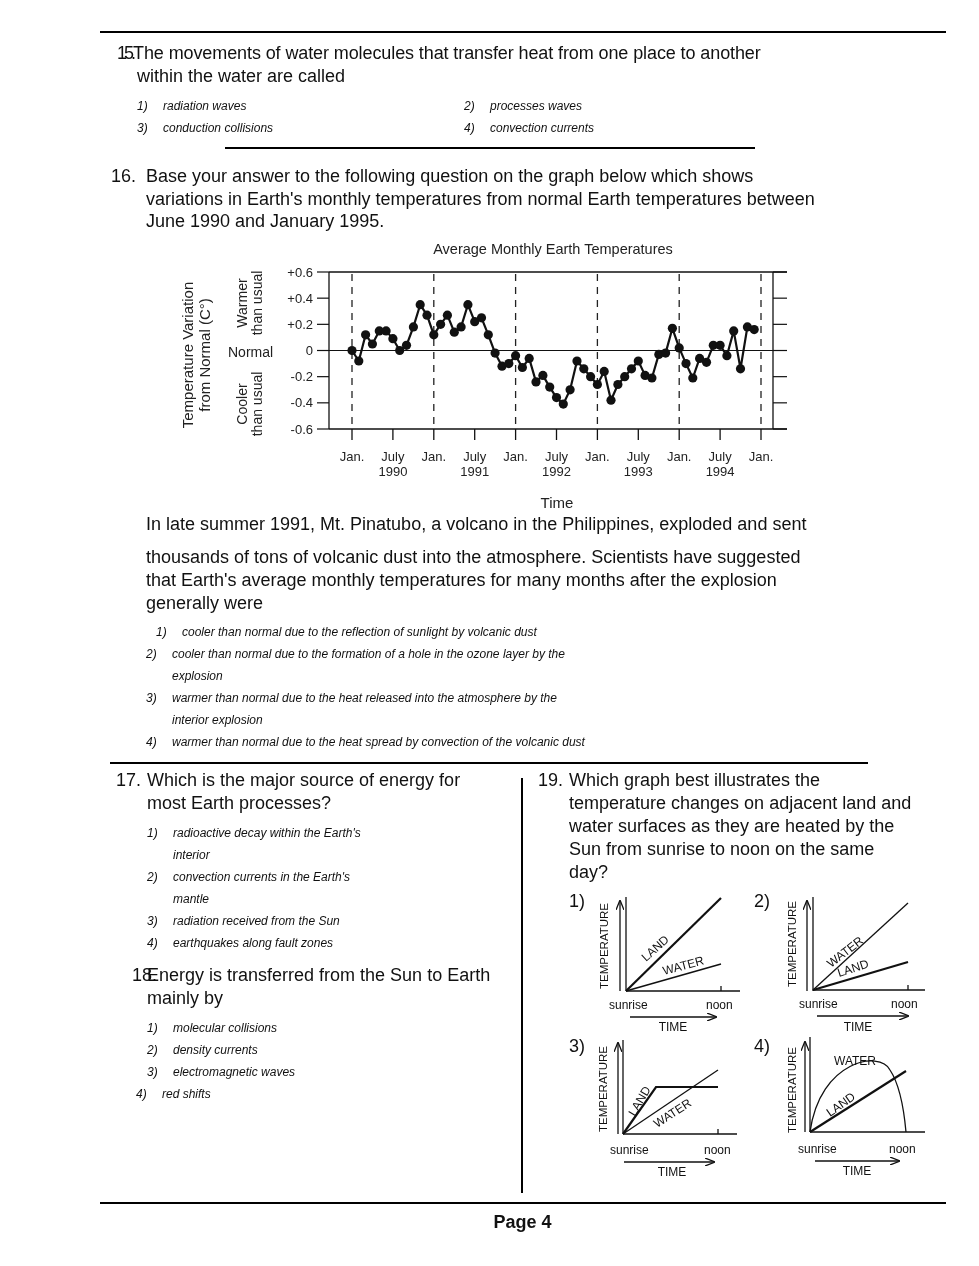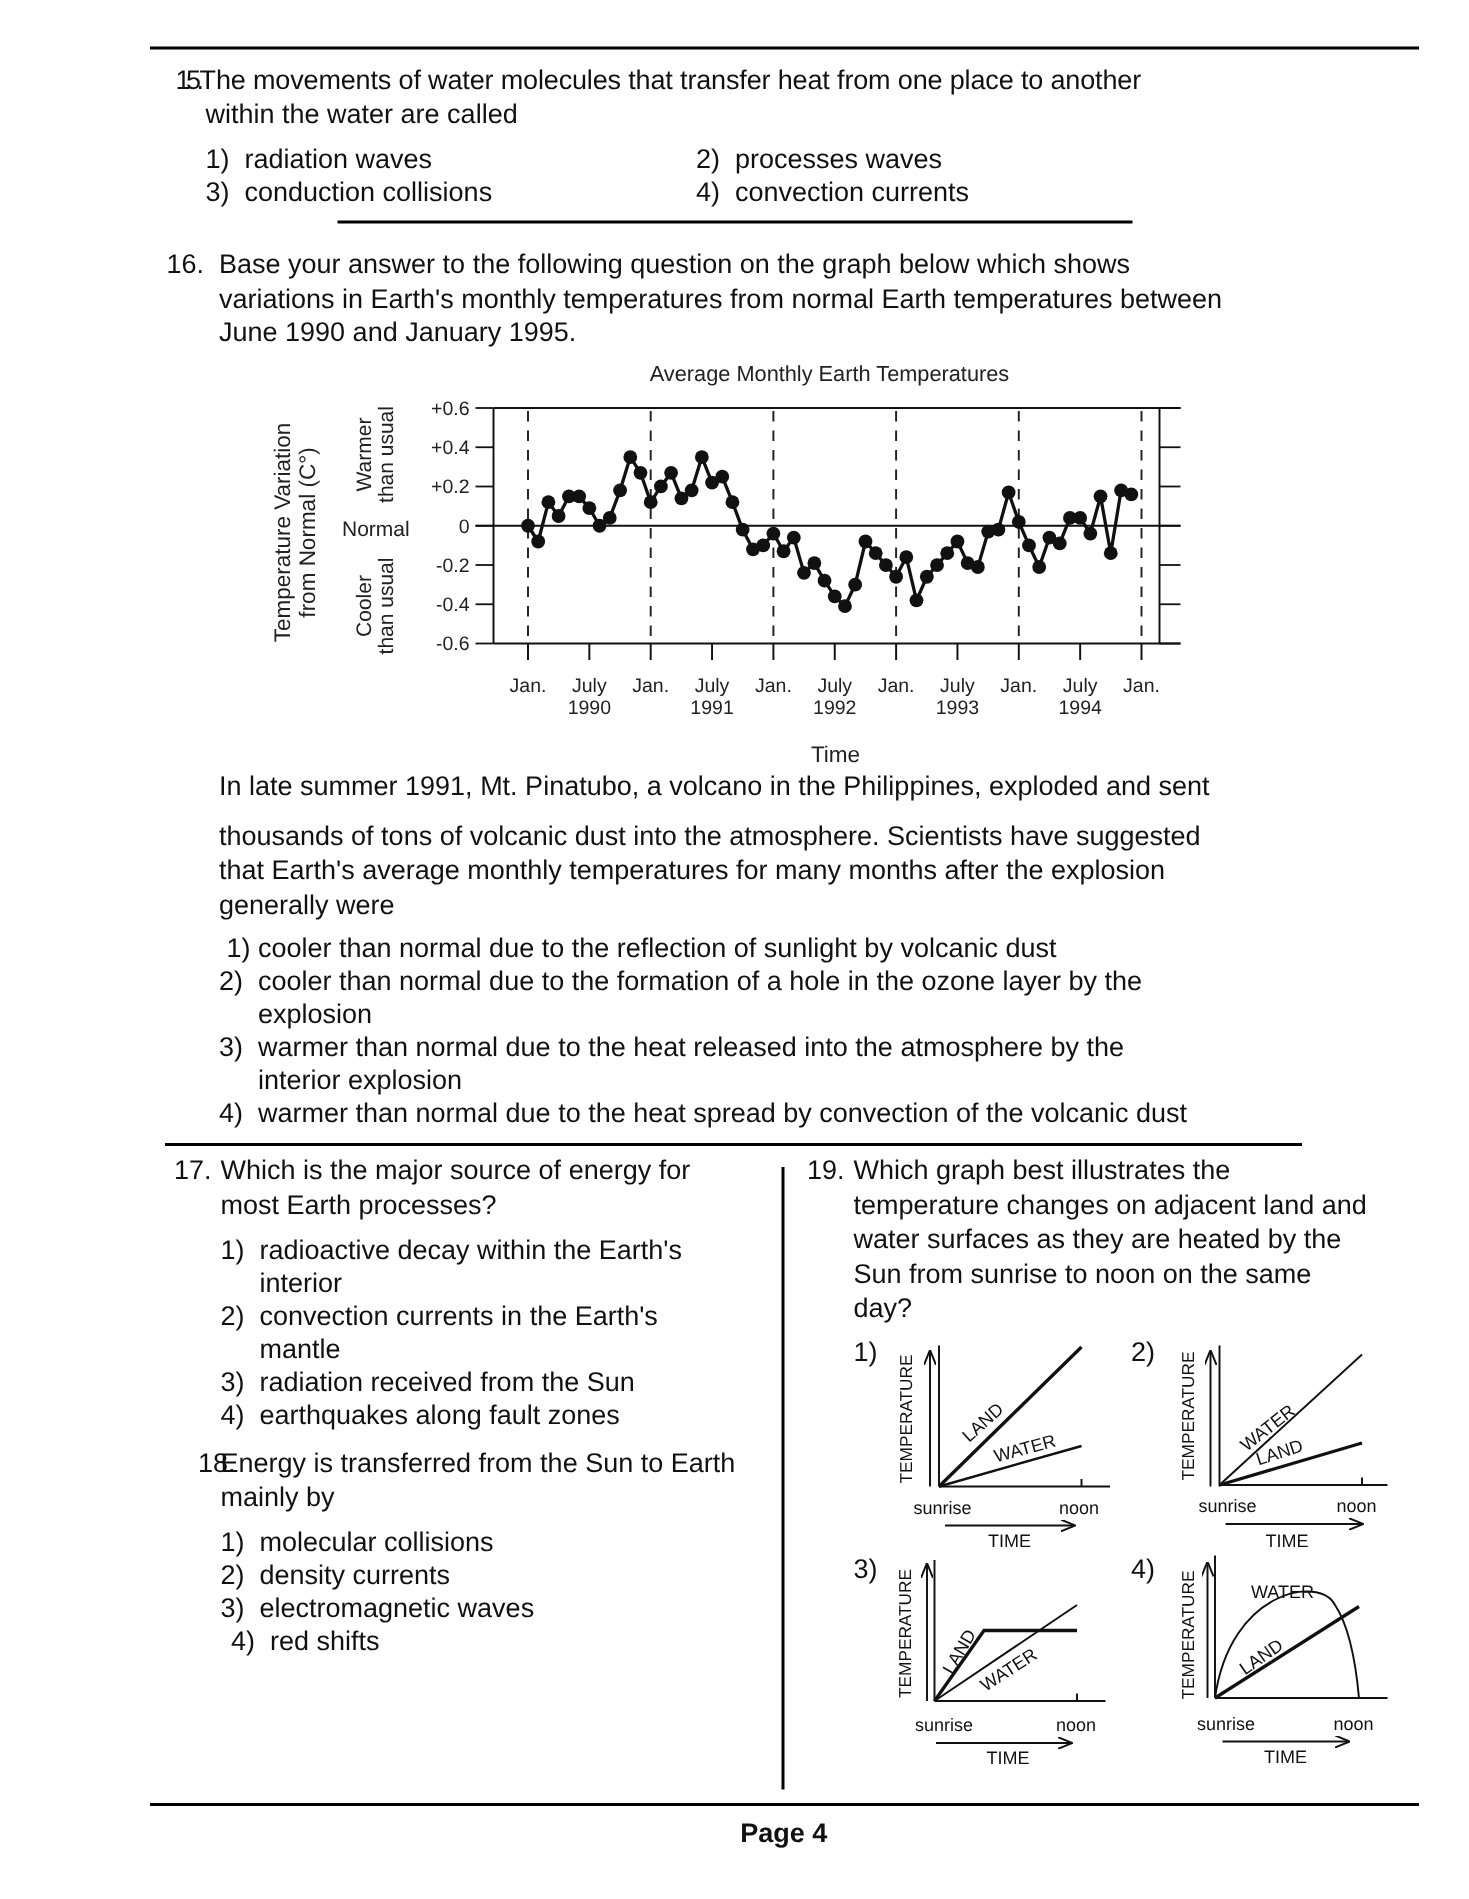--- a/index.html
+++ b/index.html
@@ -1,20 +1,20 @@
 <!DOCTYPE html>
 <html><head>
 <meta charset="utf-8">
 <style>
   html, body { margin: 0; padding: 0; background: #ffffff; }
   body { width: 979px; height: 1266px; position: relative; overflow: hidden;
          font-family: "Liberation Sans", sans-serif; color: #111; }
   .rule { position: absolute; background: #000; }
   .txt { position: absolute; font-size: 18px; line-height: 22.5px; white-space: nowrap; }
-  .opt { position: absolute; font-size: 18px; line-height: 22px; white-space: nowrap; }
+  .opt { position: absolute; font-size: 12px; line-height: 22px; white-space: nowrap; font-style: italic; }
   .opt .n { display: inline-block; width: 26px; }
   svg text { font-family: "Liberation Sans", sans-serif; }
   .page-num { position: absolute; left: 0; width: 1045px; text-align: center; top: 1212px; font-weight: bold; font-size: 18px; }
 </style>
 </head>
 <body>
 
 <div class="rule" style="left:100px;top:31px;width:846px;height:2px;"></div>
 
 <div>
@@ -177,21 +177,21 @@
     </g>
   <text x="557" y="508" font-size="15" text-anchor="middle" fill="#222">Time</text>
 </svg>
 
 <div>
   <div class="txt" style="left:146px;top:513px;">In late summer 1991, Mt. Pinatubo, a volcano in the Philippines, exploded and sent</div>
   <div class="txt" style="left:146px;top:546px;">thousands of tons of volcanic dust into the atmosphere. Scientists have suggested</div>
   <div class="txt" style="left:146px;top:569px;">that Earth's average monthly temperatures for many months after the explosion</div>
   <div class="txt" style="left:146px;top:592px;">generally were</div>
 
-  <div class="opt" style="left:146px;top:621px;text-align:center;"><span class="n">1)</span><span>cooler than normal due to the reflection of sunlight by volcanic dust</span></div>
+  <div class="opt" style="left:156px;top:621px;"><span class="n">1)</span><span>cooler than normal due to the reflection of sunlight by volcanic dust</span></div>
   <div class="opt" style="left:146px;top:643px;"><span class="n">2)</span><span>cooler than normal due to the formation of a hole in the ozone layer by the</span><br><span class="n"></span><span>explosion</span></div>
   <div class="opt" style="left:146px;top:687px;"><span class="n">3)</span><span>warmer than normal due to the heat released into the atmosphere by the</span><br><span class="n"></span><span>interior explosion</span></div>
   <div class="opt" style="left:146px;top:731px;"><span class="n">4)</span><span>warmer than normal due to the heat spread by convection of the volcanic dust</span></div>
 </div>
 <div class="rule" style="left:110px;top:762px;width:758px;height:2px;"></div>
 
 <div class="rule" style="left:521px;top:778px;width:1.5px;height:415px;"></div>
 
 <div>
   <div class="txt" style="left:116px;top:769px;">17.</div>
@@ -203,21 +203,21 @@
   <div class="opt" style="left:147px;top:932px;"><span class="n">4)</span><span>earthquakes along fault zones</span></div>
 </div>
 
 <div>
   <div class="txt" style="left:132px;top:964px;">18.</div>
   <div class="txt" style="left:147px;top:964px;">Energy is transferred from the Sun to Earth</div>
   <div class="txt" style="left:147px;top:987px;">mainly by</div>
   <div class="opt" style="left:147px;top:1017px;"><span class="n">1)</span><span>molecular collisions</span></div>
   <div class="opt" style="left:147px;top:1039px;"><span class="n">2)</span><span>density currents</span></div>
   <div class="opt" style="left:147px;top:1061px;"><span class="n">3)</span><span>electromagnetic waves</span></div>
-  <div class="opt" style="left:154px;top:1083px;"><span class="n">4)</span><span>red shifts</span></div>
+  <div class="opt" style="left:136px;top:1083px;"><span class="n">4)</span><span>red shifts</span></div>
 </div>
 
 <div>
   <div class="txt" style="left:538px;top:769px;">19.</div>
   <div class="txt" style="left:569px;top:769px;">Which graph best illustrates the</div>
   <div class="txt" style="left:569px;top:792px;">temperature changes on adjacent land and</div>
   <div class="txt" style="left:569px;top:815px;">water surfaces as they are heated by the</div>
   <div class="txt" style="left:569px;top:838px;">Sun from sunrise to noon on the same</div>
   <div class="txt" style="left:569px;top:861px;">day?</div>
 </div>

